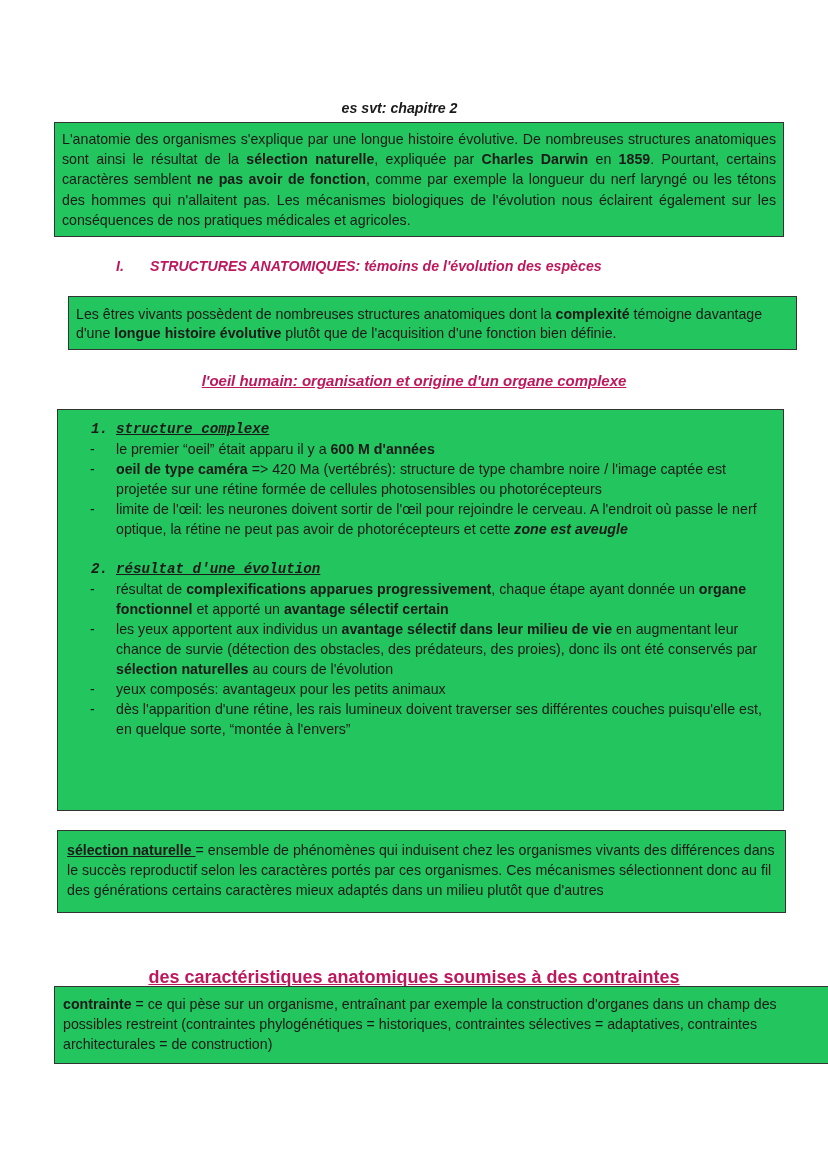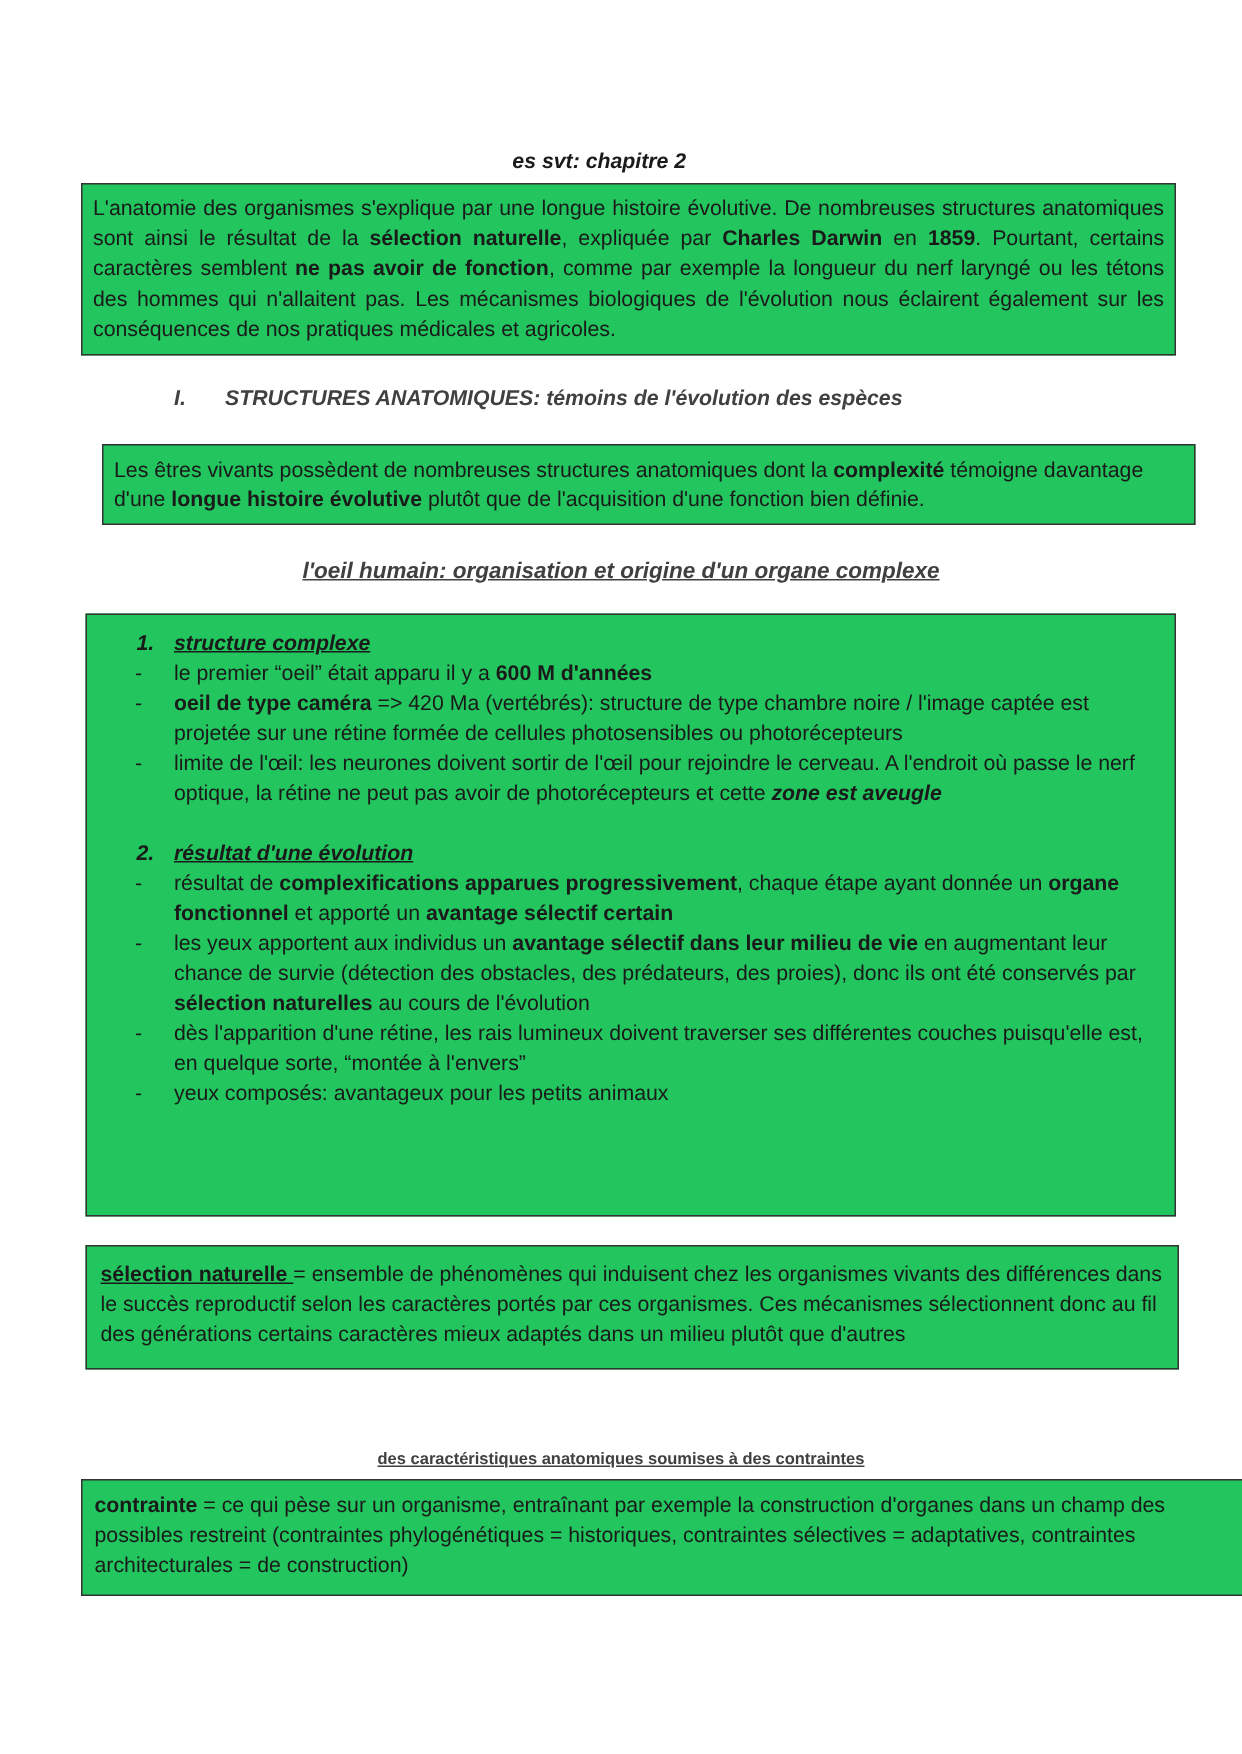--- a/index.html
+++ b/index.html
@@ -12,35 +12,35 @@
   .doc-title {
     left: 0; width: 799px; top: 100px; text-align: center;
     font-weight: bold; font-style: italic; font-size: 14.2px;
   }
   .box {
     position: absolute; border: 1.5px solid #333; box-sizing: border-box;
     background: #22c55e;
   }
   .box p { margin: 0; line-height: 20px; }
   .justify { text-align: justify; }
-  .red { color: #404040; }
+  .red { color: #be185d; }
   .section-heading {
     top: 258px; left: 116px; font-weight: bold; font-style: italic; font-size: 14.2px;
   }
   .section-heading .num { display: inline-block; width: 34px; }
   .subheading {
     left: 0; width: 828px; text-align: center; font-weight: bold; font-style: italic;
     text-decoration: underline; font-size: 15px;
   }
   .subheading2 {
     left: 0; width: 828px; text-align: center; font-weight: bold;
-    text-decoration: underline; font-size: 11px;
+    text-decoration: underline; font-size: 18px;
   }
   b { font-weight: bold; }
-  .item-title { font-weight: bold; font-style: italic; }
+  .item-title { font-weight: bold; font-style: italic; font-family: Liberation Mono, monospace; }
   .item-title .u { text-decoration: underline; }
   .item-title .n { display: inline-block; width: 25px; }
   ul.dash { list-style: none; margin: 0; padding: 0; }
   ul.dash li { position: relative; padding-left: 58px; line-height: 20px; }
   ul.dash li::before {
     content: "-"; position: absolute; left: 32px; top: 0;
   }
   .heading-line { padding-left: 33px; line-height: 20px; }
   .gap { height: 20px; }
   .uline { text-decoration: underline; }
@@ -77,22 +77,22 @@
     <li><b>oeil de type caméra</b><span> =&gt; 420 Ma (vertébrés): structure de type chambre noire / l'image captée est projetée sur une rétine formée de cellules photosensibles ou photorécepteurs</span></li>
     <li><span>limite de l'œil: les neurones doivent sortir de l'œil pour rejoindre le cerveau. A l'endroit où passe le nerf optique, la rétine ne peut pas avoir de photorécepteurs et cette </span><b><i>zone est aveugle</i></b></li>
   </ul>
   <div class="gap"></div>
   <div class="heading-line item-title">
     <span class="n">2.</span><span class="u">résultat d'une évolution</span>
   </div>
   <ul class="dash">
     <li><span>résultat de </span><b>complexifications apparues progressivement</b><span>, chaque étape ayant donnée un </span><b>organe fonctionnel</b><span> et apporté un </span><b>avantage sélectif certain</b></li>
     <li><span>les yeux apportent aux individus un </span><b>avantage sélectif dans leur milieu de vie</b><span> en augmentant leur chance de survie (détection des obstacles, des prédateurs, des proies), donc ils ont été conservés par </span><b>sélection naturelles</b><span> au cours de l'évolution</span></li>
+    <li><span>yeux composés: avantageux pour les petits animaux</span></li>
     <li><span>dès l'apparition d'une rétine, les rais lumineux doivent traverser ses différentes couches puisqu'elle est, en quelque sorte, “montée à l'envers”</span></li>
-    <li><span>yeux composés: avantageux pour les petits animaux</span></li>
   </ul>
 </div>
 
 <div class="box" style="left:57px; top:830px; width:729px; height:83px; padding:9px 8px 0 9px;">
   <p>
     <b class="uline">sélection naturelle </b><span>= ensemble de phénomènes qui induisent chez les organismes vivants des différences dans le succès reproductif selon les caractères portés par ces organismes. Ces mécanismes sélectionnent donc au fil des générations certains caractères mieux adaptés dans un milieu plutôt que d'autres</span>
   </p>
 </div>
 
 <div class="abs subheading2 red" style="top:967px;">des caractéristiques anatomiques soumises à des contraintes</div>

